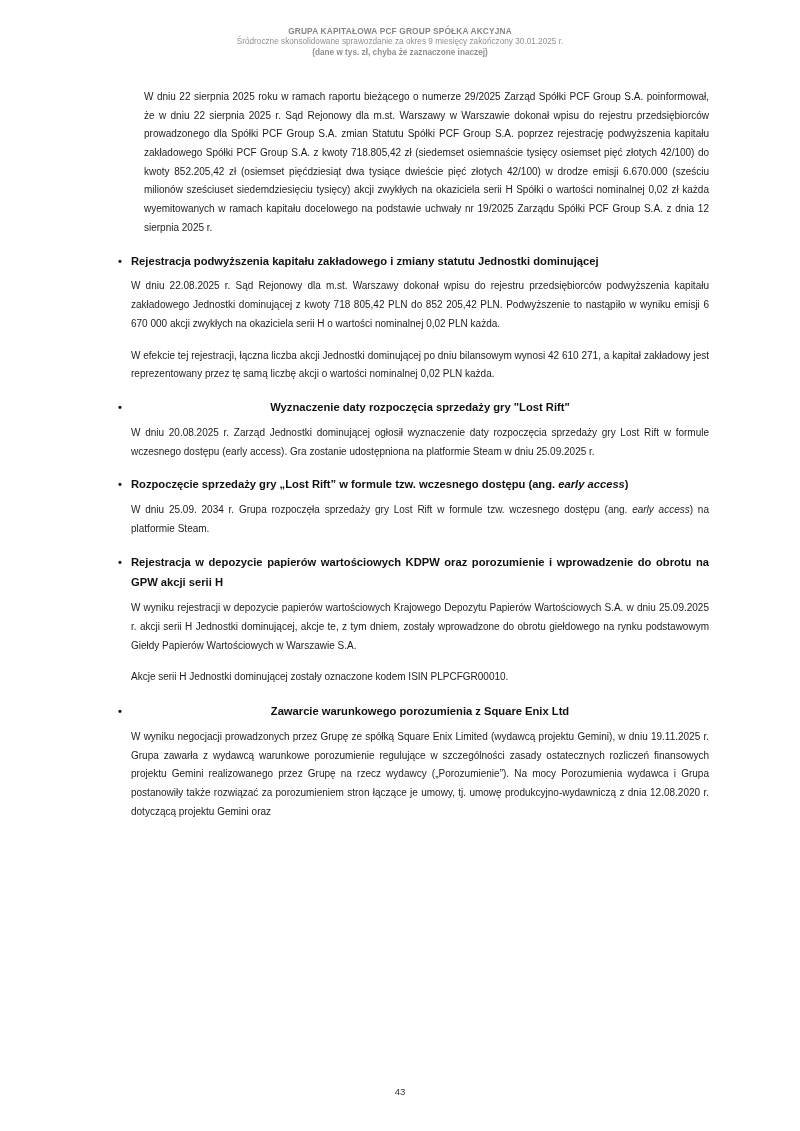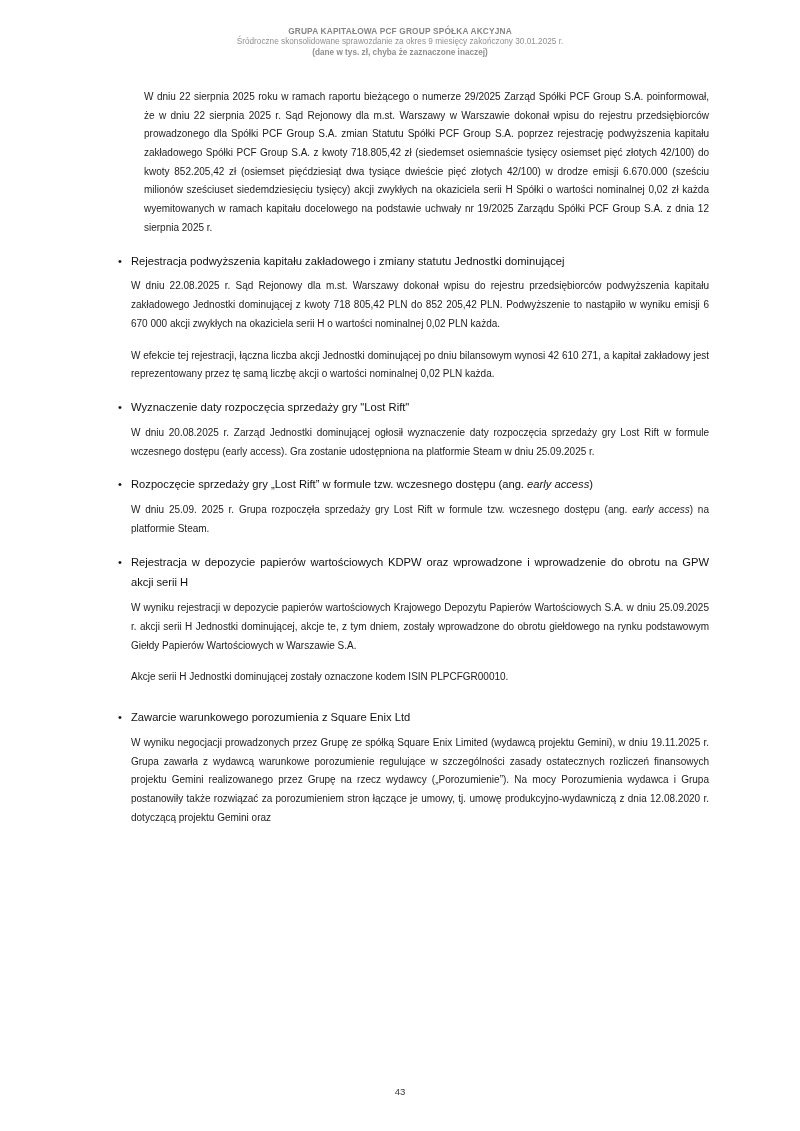--- a/index.html
+++ b/index.html
@@ -79,53 +79,53 @@
     hyphens: none;
   }
 
   
   p.para.indent-deep {
     padding-left: 25px;
     padding-right: 0;
   }
 
   p.para.tight-after {
-    margin-bottom: 20px;
+    margin-bottom: 14px;
   }
 
   p.para.gap-before {
     margin-top: 1px;
   }
 
   
   .bullet-heading {
     position: relative;
     margin: 0 0 6px 0;
     padding: 0 0 0 12px;
     font-size: 11.2px;
-    font-weight: normal;
+    font-weight: bold;
     line-height: 1.87;
     text-align: justify;
     text-justify: inter-word;
     color: #111111;
   }
   .bullet-heading::before {
     content: "\2022";
     position: absolute;
     left: -1px;
     top: 0;
     font-size: 11.2px;
     line-height: 1.87;
     color: #111111;
   }
   .bullet-heading .ital {
     font-style: italic;
   }
   .bullet-heading.no-justify {
-    text-align: left;
+    text-align: center;
   }
 
   .para .ital {
     font-style: italic;
   }
 
   
   .page-number {
     position: absolute;
     left: 0;
@@ -152,23 +152,23 @@
     <p class="para indent-deep">W dniu 22 sierpnia 2025 roku w ramach raportu bieżącego o numerze 29/2025 Zarząd Spółki PCF Group S.A. poinformował, że w dniu 22 sierpnia 2025 r. Sąd Rejonowy dla m.st. Warszawy w Warszawie dokonał wpisu do rejestru przedsiębiorców prowadzonego dla Spółki PCF Group S.A. zmian Statutu Spółki PCF Group S.A. poprzez rejestrację podwyższenia kapitału zakładowego Spółki PCF Group S.A. z kwoty 718.805,42 zł (siedemset osiemnaście tysięcy osiemset pięć złotych 42/100) do kwoty 852.205,42 zł (osiemset pięćdziesiąt dwa tysiące dwieście pięć złotych 42/100) w drodze emisji 6.670.000 (sześciu milionów sześciuset siedemdziesięciu tysięcy) akcji zwykłych na okaziciela serii H Spółki o wartości nominalnej 0,02 zł każda wyemitowanych w ramach kapitału docelowego na podstawie uchwały nr 19/2025 Zarządu Spółki PCF Group S.A. z dnia 12 sierpnia 2025 r.</p>
 
     <div class="bullet-heading">Rejestracja podwyższenia kapitału zakładowego i zmiany statutu Jednostki dominującej</div>
     <p class="para">W dniu 22.08.2025 r. Sąd Rejonowy dla m.st. Warszawy dokonał wpisu do rejestru przedsiębiorców podwyższenia kapitału zakładowego Jednostki dominującej z kwoty 718 805,42 PLN do 852 205,42 PLN. Podwyższenie to nastąpiło w wyniku emisji 6 670 000 akcji zwykłych na okaziciela serii H o wartości nominalnej 0,02 PLN każda.</p>
     <p class="para">W efekcie tej rejestracji, łączna liczba akcji Jednostki dominującej po dniu bilansowym wynosi 42 610 271, a kapitał zakładowy jest reprezentowany przez tę samą liczbę akcji o wartości nominalnej 0,02 PLN każda.</p>
 
     <div class="bullet-heading no-justify">Wyznaczenie daty rozpoczęcia sprzedaży gry "Lost Rift"</div>
     <p class="para">W dniu 20.08.2025 r. Zarząd Jednostki dominującej ogłosił wyznaczenie daty rozpoczęcia sprzedaży gry Lost Rift w formule wczesnego dostępu (early access). Gra zostanie udostępniona na platformie Steam w dniu 25.09.2025 r.</p>
 
     <div class="bullet-heading"><span>Rozpoczęcie sprzedaży gry „Lost Rift” w formule tzw. wczesnego dostępu (ang. </span><span class="ital">early access</span><span>)</span></div>
-    <p class="para"><span>W dniu 25.09. 2025 r. Grupa rozpoczęła sprzedaży gry Lost Rift w formule tzw. wczesnego dostępu (ang. </span><span class="ital">early access</span><span>) na platformie Steam.</span></p>
+    <p class="para"><span>W dniu 25.09. 2034 r. Grupa rozpoczęła sprzedaży gry Lost Rift w formule tzw. wczesnego dostępu (ang. </span><span class="ital">early access</span><span>) na platformie Steam.</span></p>
 
-    <div class="bullet-heading">Rejestracja w depozycie papierów wartościowych KDPW oraz wprowadzone i wprowadzenie do obrotu na GPW akcji serii H</div>
+    <div class="bullet-heading">Rejestracja w depozycie papierów wartościowych KDPW oraz porozumienie i wprowadzenie do obrotu na GPW akcji serii H</div>
     <p class="para gap-before">W wyniku rejestracji w depozycie papierów wartościowych Krajowego Depozytu Papierów Wartościowych S.A. w dniu 25.09.2025 r. akcji serii H Jednostki dominującej, akcje te, z tym dniem, zostały wprowadzone do obrotu giełdowego na rynku podstawowym Giełdy Papierów Wartościowych w Warszawie S.A.</p>
     <p class="para tight-after">Akcje serii H Jednostki dominującej zostały oznaczone kodem ISIN PLPCFGR00010.</p>
 
     <div class="bullet-heading no-justify">Zawarcie warunkowego porozumienia z Square Enix Ltd</div>
     <p class="para">W wyniku negocjacji prowadzonych przez Grupę ze spółką Square Enix Limited (wydawcą projektu Gemini), w dniu 19.11.2025 r. Grupa zawarła z wydawcą warunkowe porozumienie regulujące w szczególności zasady ostatecznych rozliczeń finansowych projektu Gemini realizowanego przez Grupę na rzecz wydawcy („Porozumienie”). Na mocy Porozumienia wydawca i Grupa postanowiły także rozwiązać za porozumieniem stron łączące je umowy, tj. umowę produkcyjno-wydawniczą z dnia 12.08.2020 r. dotyczącą projektu Gemini oraz</p>
 
   </div>
 
   <div class="page-number">43</div>
 

